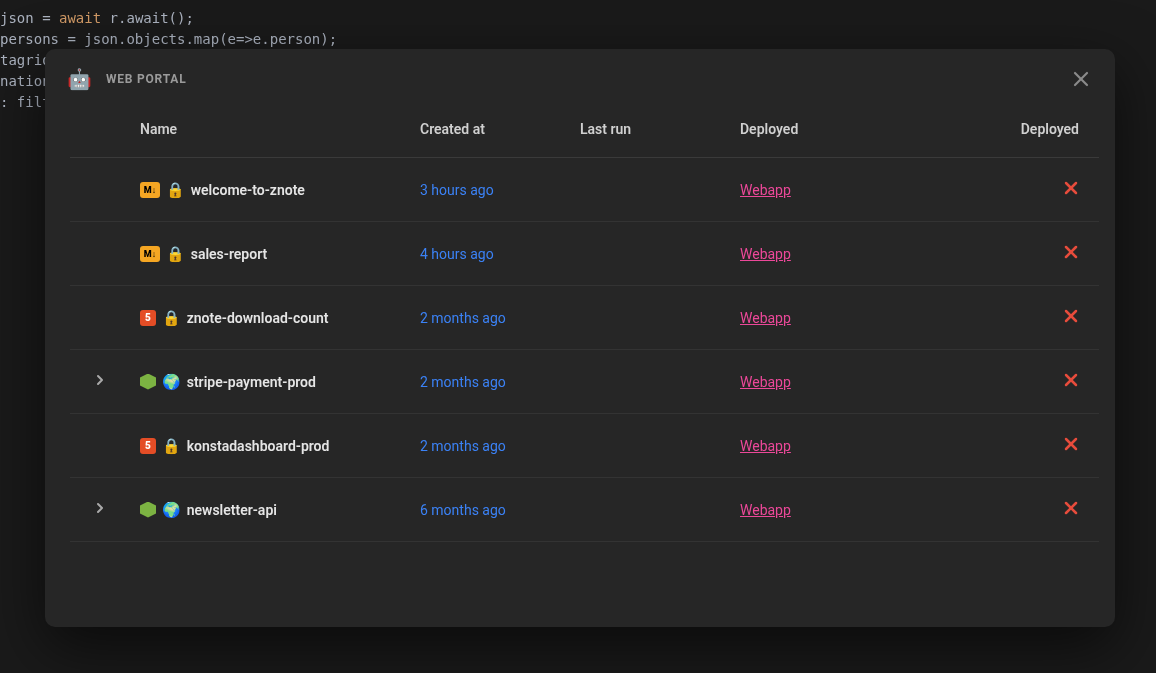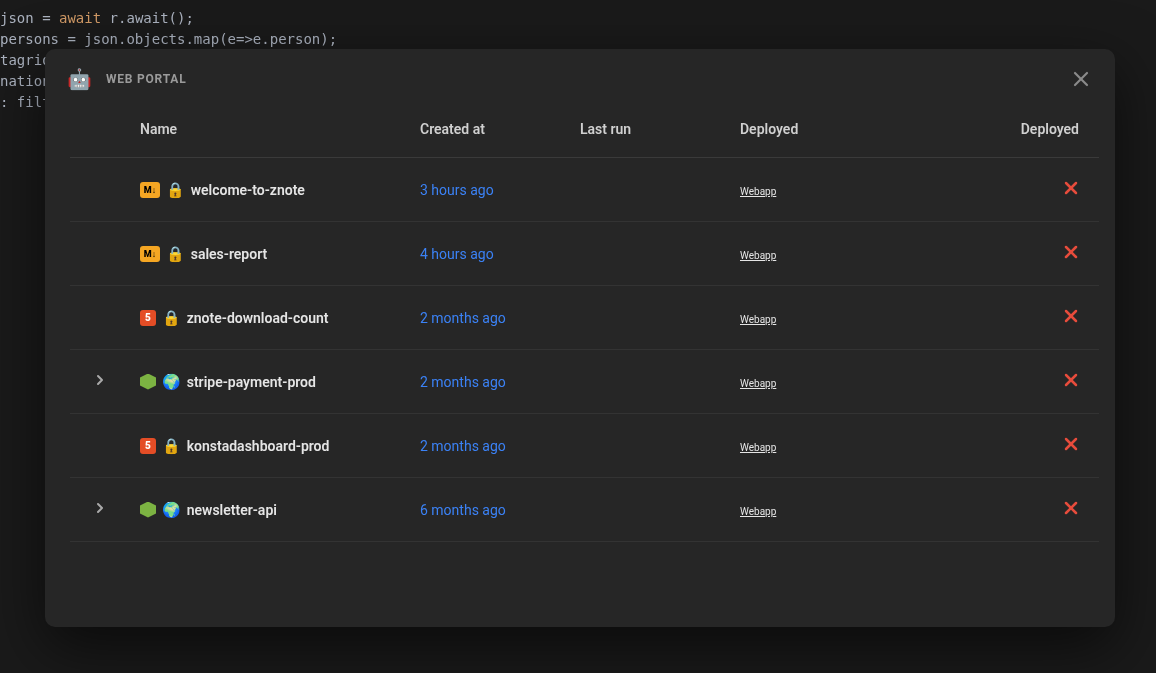--- a/index.html
+++ b/index.html
@@ -138,23 +138,23 @@
     }
     .type-node {
       width: 16px;
       height: 16px;
       background: #7cb342;
       clip-path: polygon(50% 0, 100% 25%, 100% 75%, 50% 100%, 0 75%, 0 25%);
     }
     .visibility-icon { font-size: 15px; }
     .job-name { color: #e5e5e5; }
     .freq-cell a {
-      color: #e5e5e5;
+      color: #ec4899;
       text-decoration: underline;
-      font-size: 10px;
+      font-size: 14px;
     }
     .actions-cell { text-align: right; padding-right: 20px; }
     .delete-btn {
       background: transparent;
       border: none;
       cursor: pointer;
       color: #e74c3c;
       font-size: 18px;
       font-weight: 700;
       display: inline-flex;

